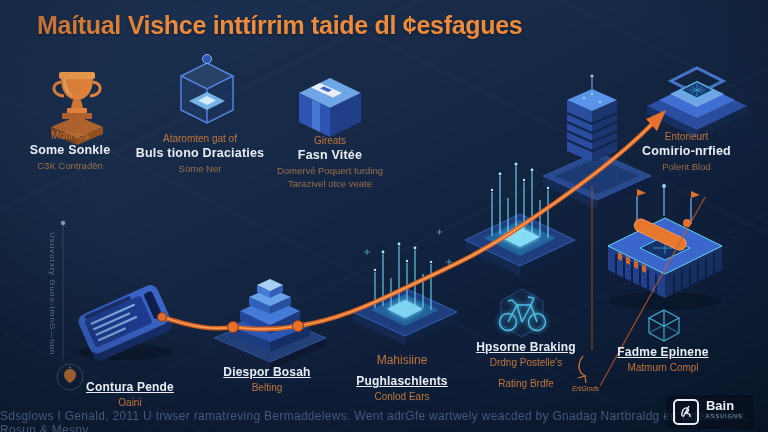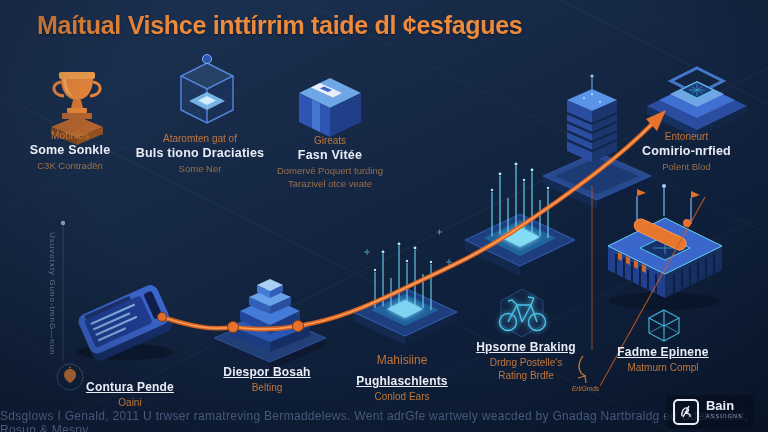--- a/index.html
+++ b/index.html
@@ -326,21 +326,21 @@
     <div class="msub">Belting</div>
   </div>
   <div class="milestone" style="left:332px;top:353px;width:140px;">
     <div class="meyebrow">Mahisiine</div>
     <div class="mtitle">Pughlaschlents</div>
     <div class="msub">Conlod Ears</div>
   </div>
   <div class="milestone" style="left:456px;top:340px;width:140px;">
     <div class="mtitle">Hpsorne Braking</div>
     <div class="msub">Drdng Postelle's</div>
-    <div class="msub" style="margin-top:0;">Rating Brdfe</div>
+    <div class="msub" style="margin-top:8px;">Rating Brdfe</div>
   </div>
   <div class="milestone" style="left:593px;top:345px;width:140px;">
     <div class="mtitle">Fadme Epinene</div>
     <div class="msub">Matmurn Compl</div>
   </div>
 
   <div class="side-label">Usuvotxty Guno-tmnG—nun</div>
   <div class="scribble-text">ErtiGmds</div>
   <div class="caption">Sdsglows I Genald, 2011 U trwser ramatreving Bermaddelews. Went adrGfe wartwely weacded by Gnadag Nartbraldg ed Gderrunder, Rosun &amp; Mespy</div>
 

